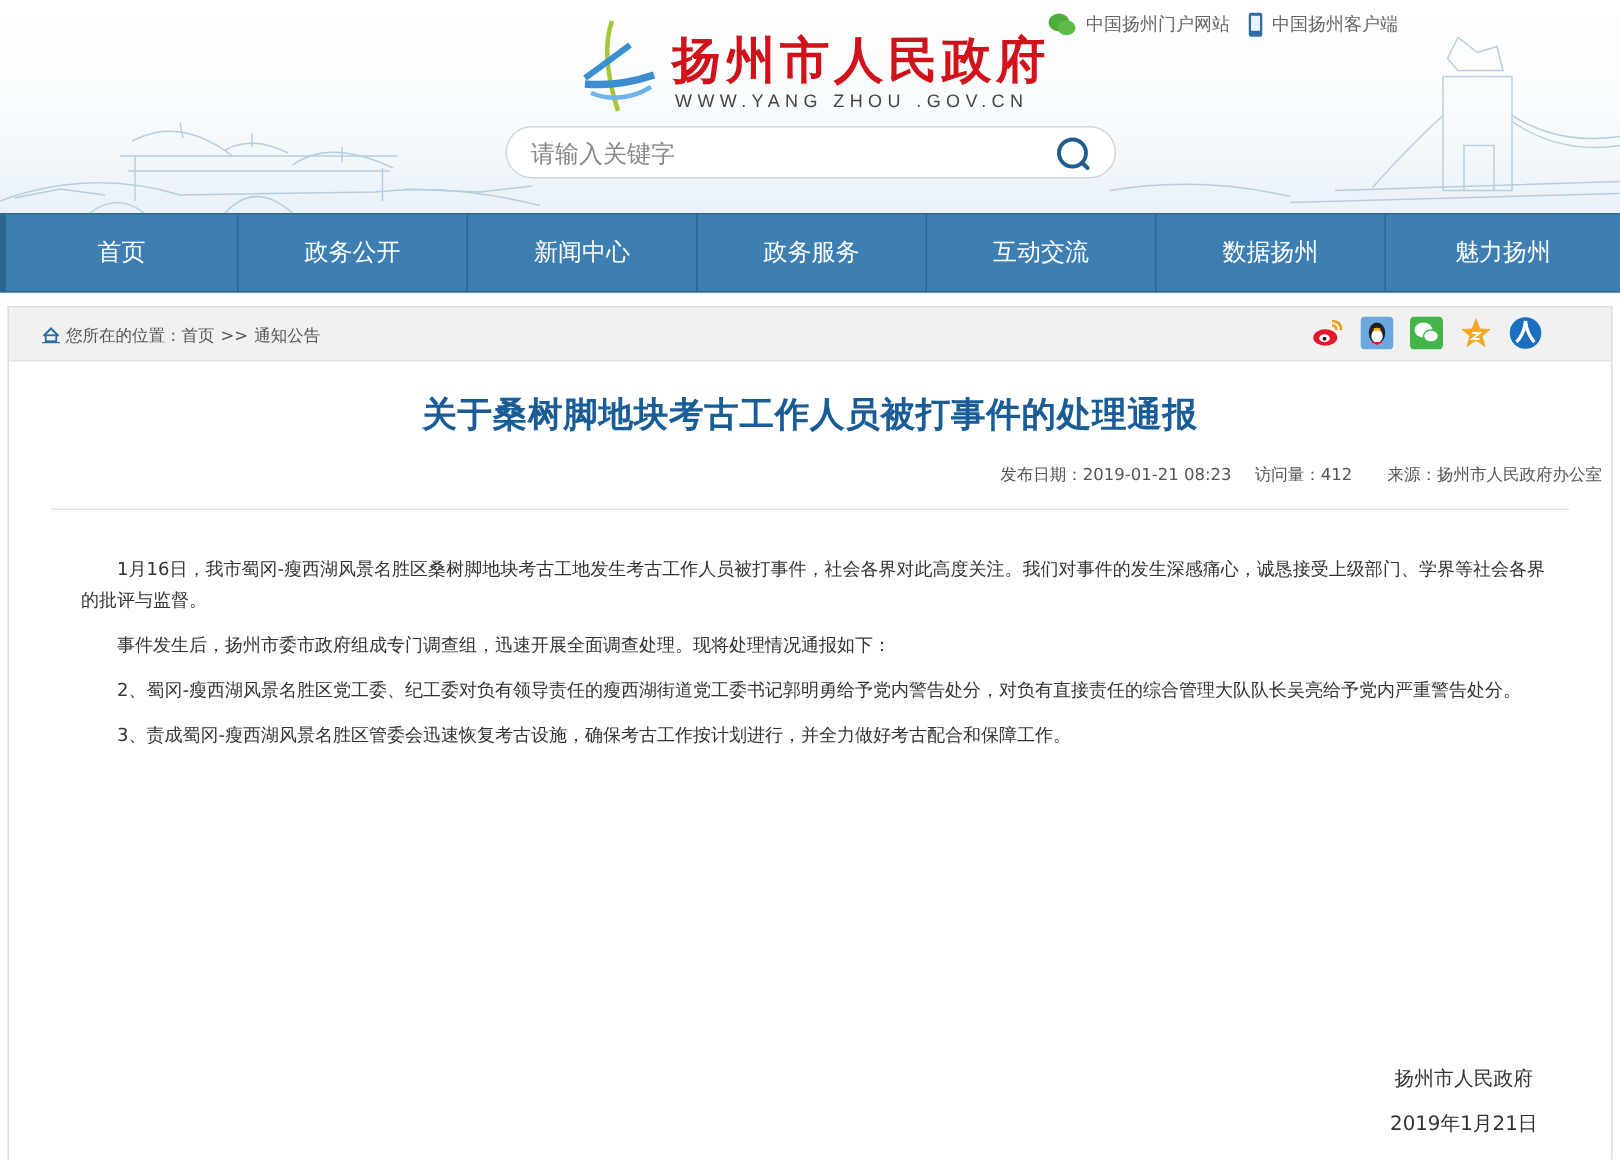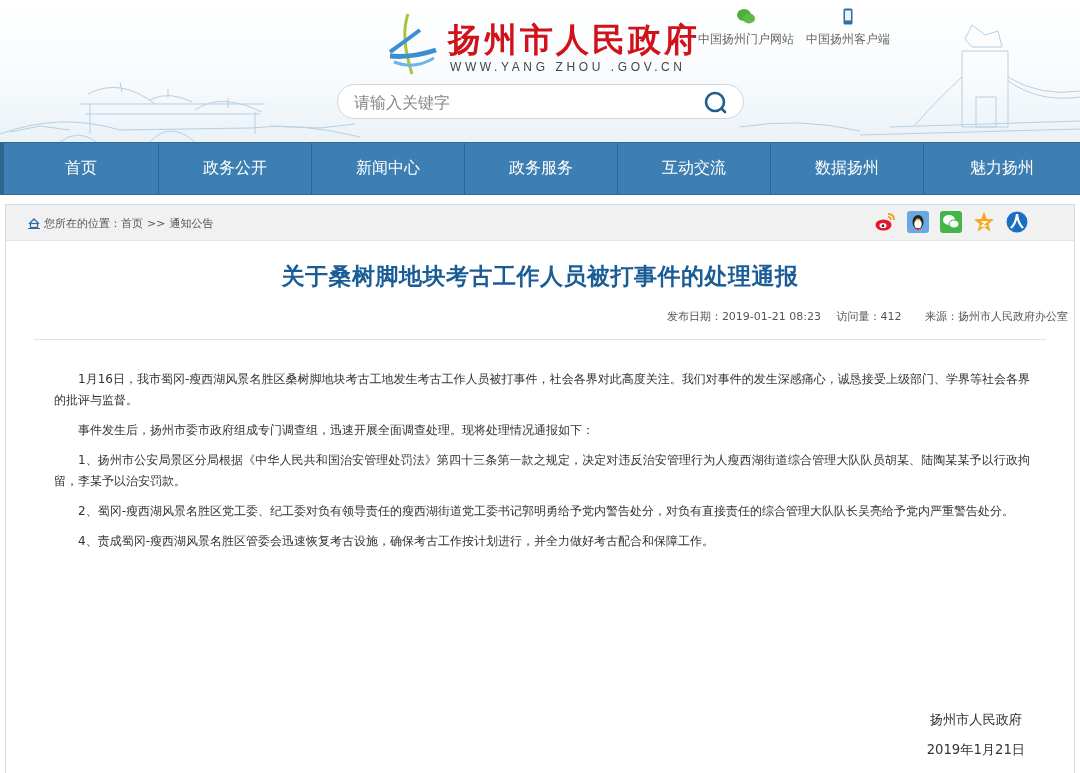--- a/index.html
+++ b/index.html
@@ -14,21 +14,21 @@
   .sketch-right { right: 0; width: 340px; height: 125px; }
 
   .logo { position: absolute; left: 386px; top: 12px; width: 320px; height: 64px; }
   .logo-mark { position: absolute; left: 0; top: 0; width: 56px; height: 64px; }
   .logo-title { position: absolute; left: 62px; top: 6px; font-size: 33px; font-weight: bold;
     color: #d0121b; letter-spacing: 3px; font-family: "DejaVu Sans", sans-serif; white-space: nowrap; }
   .logo-url { position: absolute; left: 64px; top: 48px; font-size: 12px; color: #444;
     letter-spacing: 3.6px; font-family: "Liberation Sans", sans-serif; white-space: nowrap; }
 
   .top-links { position: absolute; left: 698px; top: 8px; display: flex; align-items: center; font-size: 12px; color: #666; white-space: nowrap; }
-  .top-link { display: flex; align-items: center; gap: 6px; margin-right: 12px; cursor: pointer; flex-direction: column; }
+  .top-link { display: flex; align-items: center; gap: 6px; margin-right: 12px; cursor: pointer; }
   .top-link svg { display: block; }
 
   .search { position: absolute; left: 337px; top: 84px; width: 407px; height: 35px;
     border: 1px solid #cfd6dc; border-radius: 18px; background: #fff; }
   .search input { position: absolute; left: 16px; top: 7px; width: 330px; height: 20px; border: none; outline: none;
     font-size: 16px; color: #333; background: transparent; font-family: "DejaVu Sans", sans-serif; }
   .search input::placeholder { color: #888; }
   .search-btn { position: absolute; right: 14px; top: 5px; width: 26px; height: 26px; cursor: pointer; }
 
   
@@ -183,22 +183,21 @@
     <span><span style="margin:0">发布日期：</span><span style="margin:0">2019-01-21 08:23</span></span>
     <span><span style="margin:0">访问量：</span><span style="margin:0">412</span></span>
     <span style="margin-left:14px"><span style="margin:0">来源：</span><span style="margin:0">扬州市人民政府办公室</span></span>
   </div>
 
   <div class="divider"></div>
 
   <div class="body-text">
     <p>1月16日，我市蜀冈-瘦西湖风景名胜区桑树脚地块考古工地发生考古工作人员被打事件，社会各界对此高度关注。我们对事件的发生深感痛心，诚恳接受上级部门、学界等社会各界的批评与监督。</p>
     <p>事件发生后，扬州市委市政府组成专门调查组，迅速开展全面调查处理。现将处理情况通报如下：</p>
-    <p>1、扬州市公安局景区分局根据《中华人民共和国治安管理处罚法》第四十三条第一款之规定，决定对违反治安管理行为人瘦西湖街道综合管理大队队员胡某、陆陶某某予以行政拘留，李某予以治安罚款。</p>
     <p>2、蜀冈-瘦西湖风景名胜区党工委、纪工委对负有领导责任的瘦西湖街道党工委书记郭明勇给予党内警告处分，对负有直接责任的综合管理大队队长吴亮给予党内严重警告处分。</p>
-    <p>4、责成蜀冈-瘦西湖风景名胜区管委会迅速恢复考古设施，确保考古工作按计划进行，并全力做好考古配合和保障工作。</p>
+    <p>3、责成蜀冈-瘦西湖风景名胜区管委会迅速恢复考古设施，确保考古工作按计划进行，并全力做好考古配合和保障工作。</p>
   </div>
 
   <div class="sign">
     <div>扬州市人民政府</div>
     <div>2019年1月21日</div>
   </div>
 </div>
 
 </body></html>

